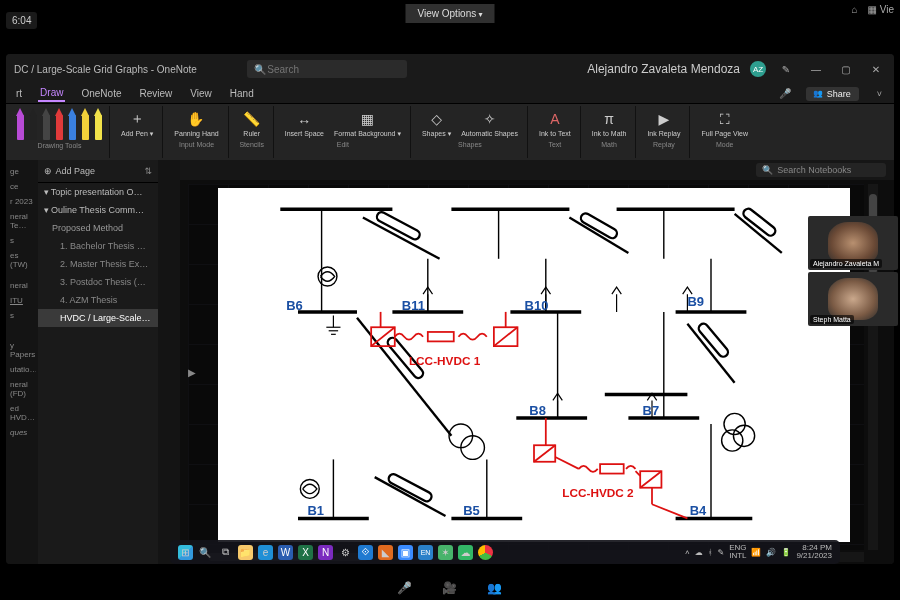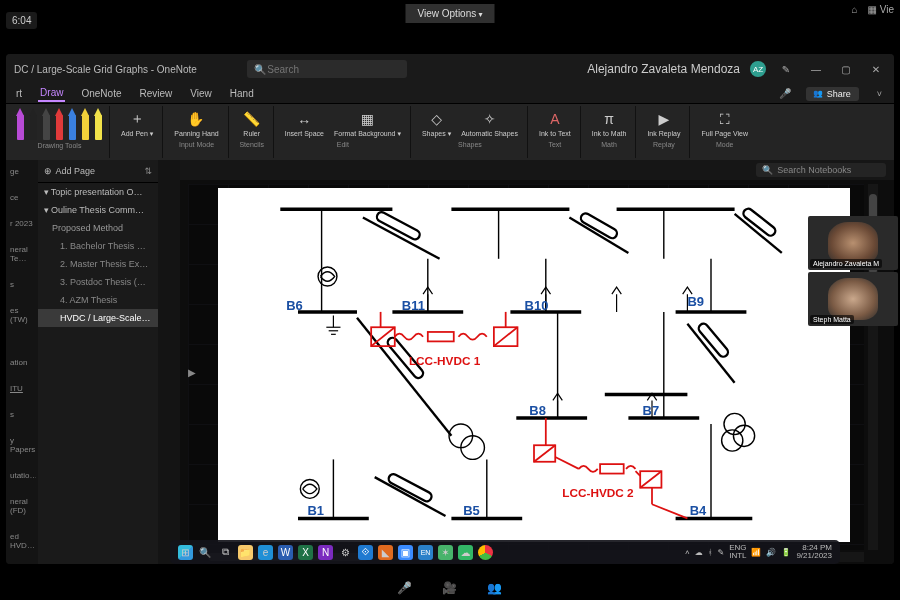--- a/index.html
+++ b/index.html
@@ -255,32 +255,32 @@
             <span class="ico">⛶</span>
             <span class="txt">Full Page View</span>
           </div>
         </div>
       <div class="label">Mode</div>
     </div>
   </div>
 
   <div class="on-body">
     <div class="on-left-rail">
-      <div id="rail-items" style="display:flex;flex-direction:column;gap:11px;padding:4px 2px;font-size:8px;color:#888;">
+      <div id="rail-items" style="display:flex;flex-direction:column;gap:0;padding:4px 2px;font-size:8px;color:#888;">
           <div style="padding: 3px 2px; overflow: hidden;">ge</div>
           <div style="padding: 3px 2px; overflow: hidden;">ce</div>
           <div style="padding: 3px 2px; overflow: hidden;">r 2023</div>
           <div style="padding: 3px 2px; overflow: hidden;">neral Te…</div>
           <div style="padding: 3px 2px; overflow: hidden;">s</div>
           <div style="padding: 3px 2px; overflow: hidden;">es (TW)</div>
           <div style="padding: 3px 2px; overflow: hidden;"></div>
-          <div style="padding: 3px 2px; overflow: hidden;">ation</div>
+          <div style="padding: 3px 2px; overflow: hidden;">neral</div>
           <div style="padding: 3px 2px; overflow: hidden; text-decoration: underline;">ITU</div>
           <div style="padding: 3px 2px; overflow: hidden;">s</div>
-          <div style="padding: 3px 2px; overflow: hidden;">y Papers</div>
+          <div style="padding: 3px 2px; overflow: hidden; margin-top: 15px;">y Papers</div>
           <div style="padding: 3px 2px; overflow: hidden;">utatio…</div>
           <div style="padding: 3px 2px; overflow: hidden;">neral (FD)</div>
           <div style="padding: 3px 2px; overflow: hidden;">ed HVD…</div>
           <div style="padding: 3px 2px; overflow: hidden; font-style: italic;">ques</div>
         </div>
     </div>
     <div class="on-nav">
       <div class="addpage">
           <span>⊕</span>
           <span>Add Page</span>

